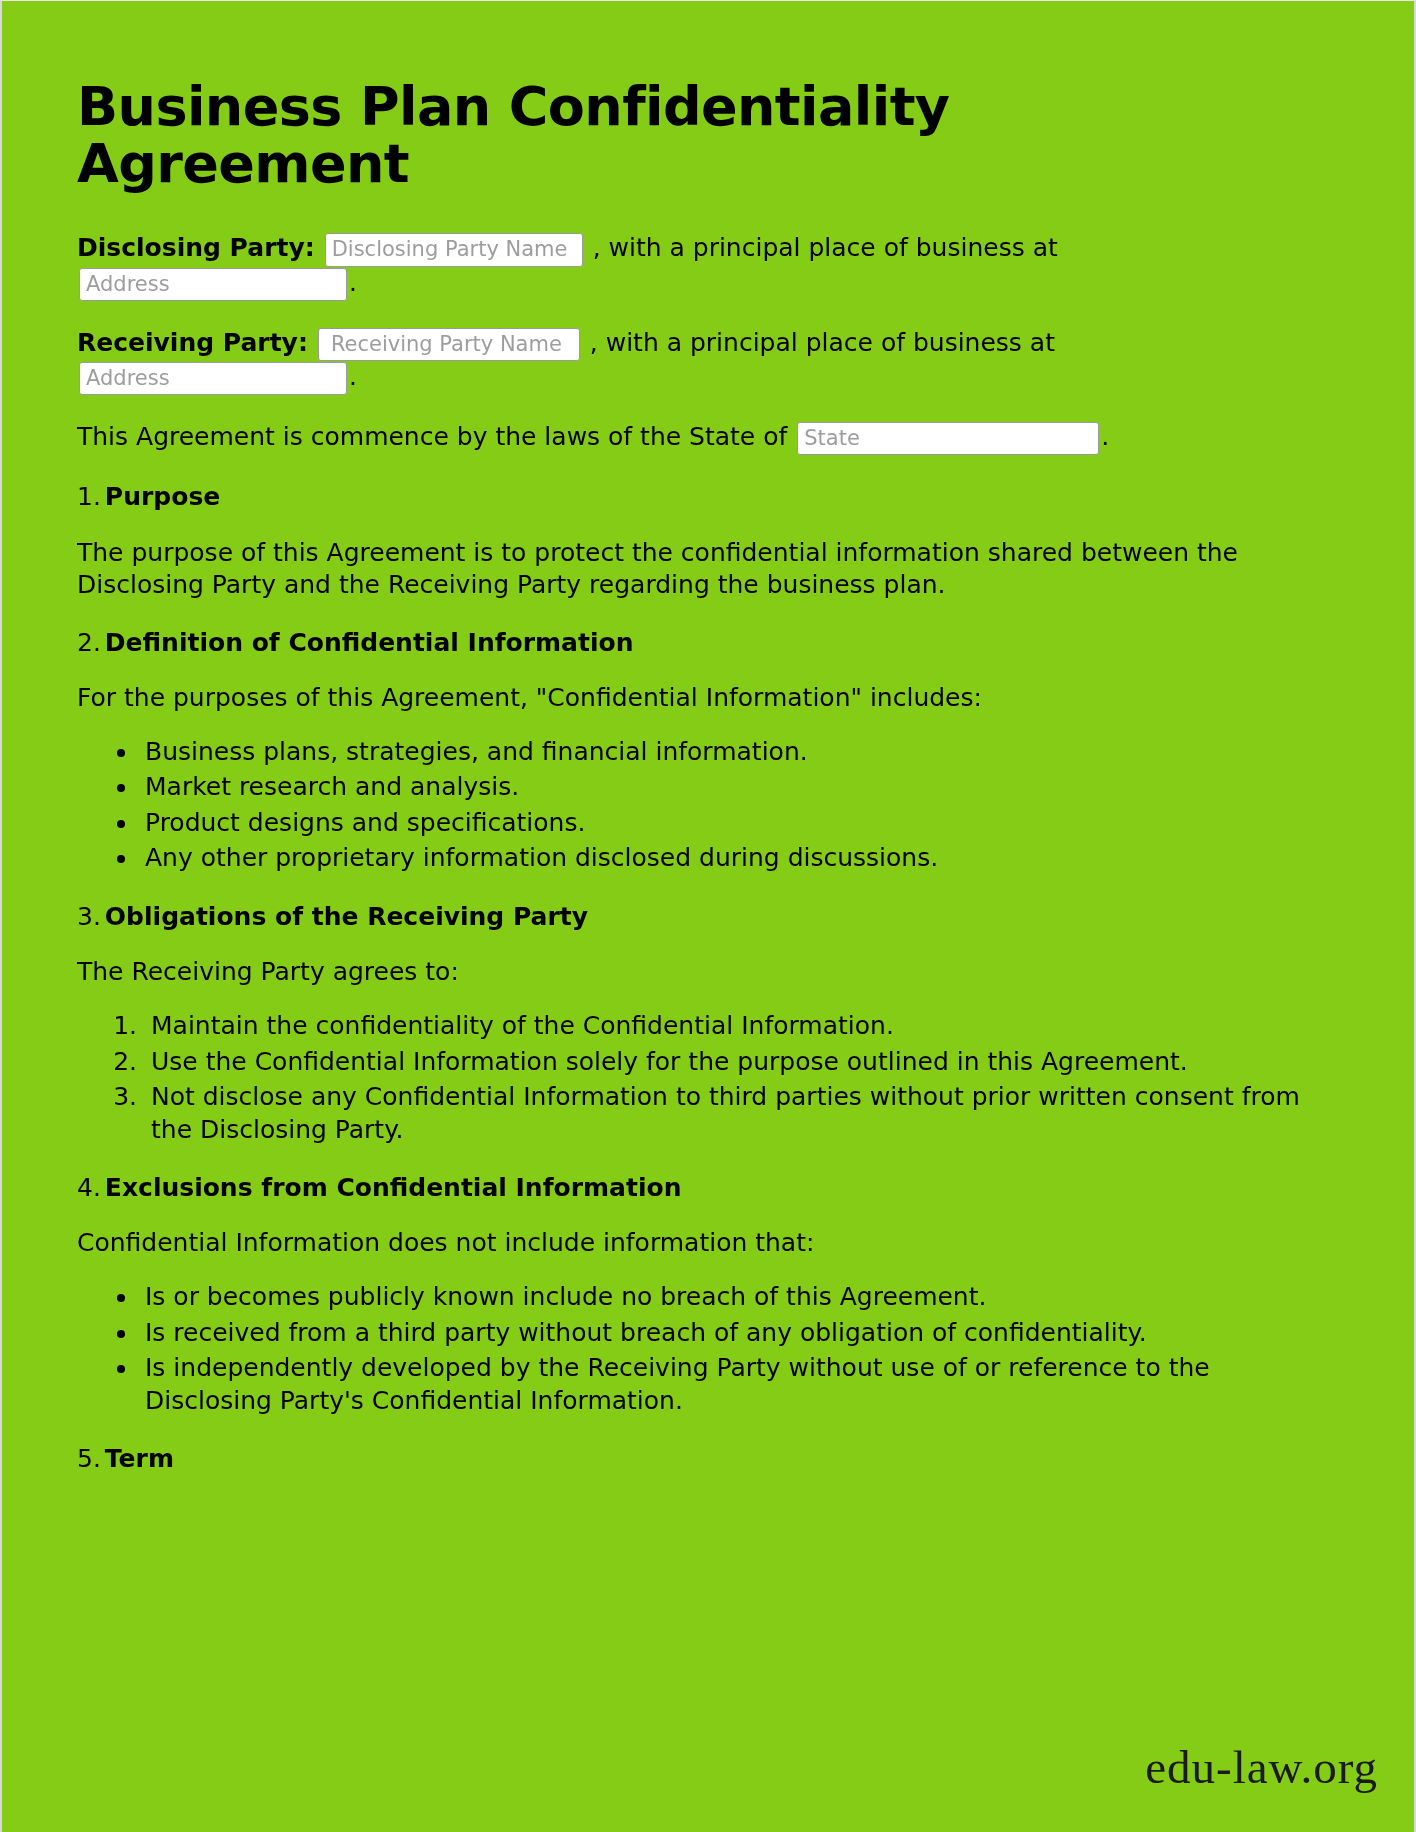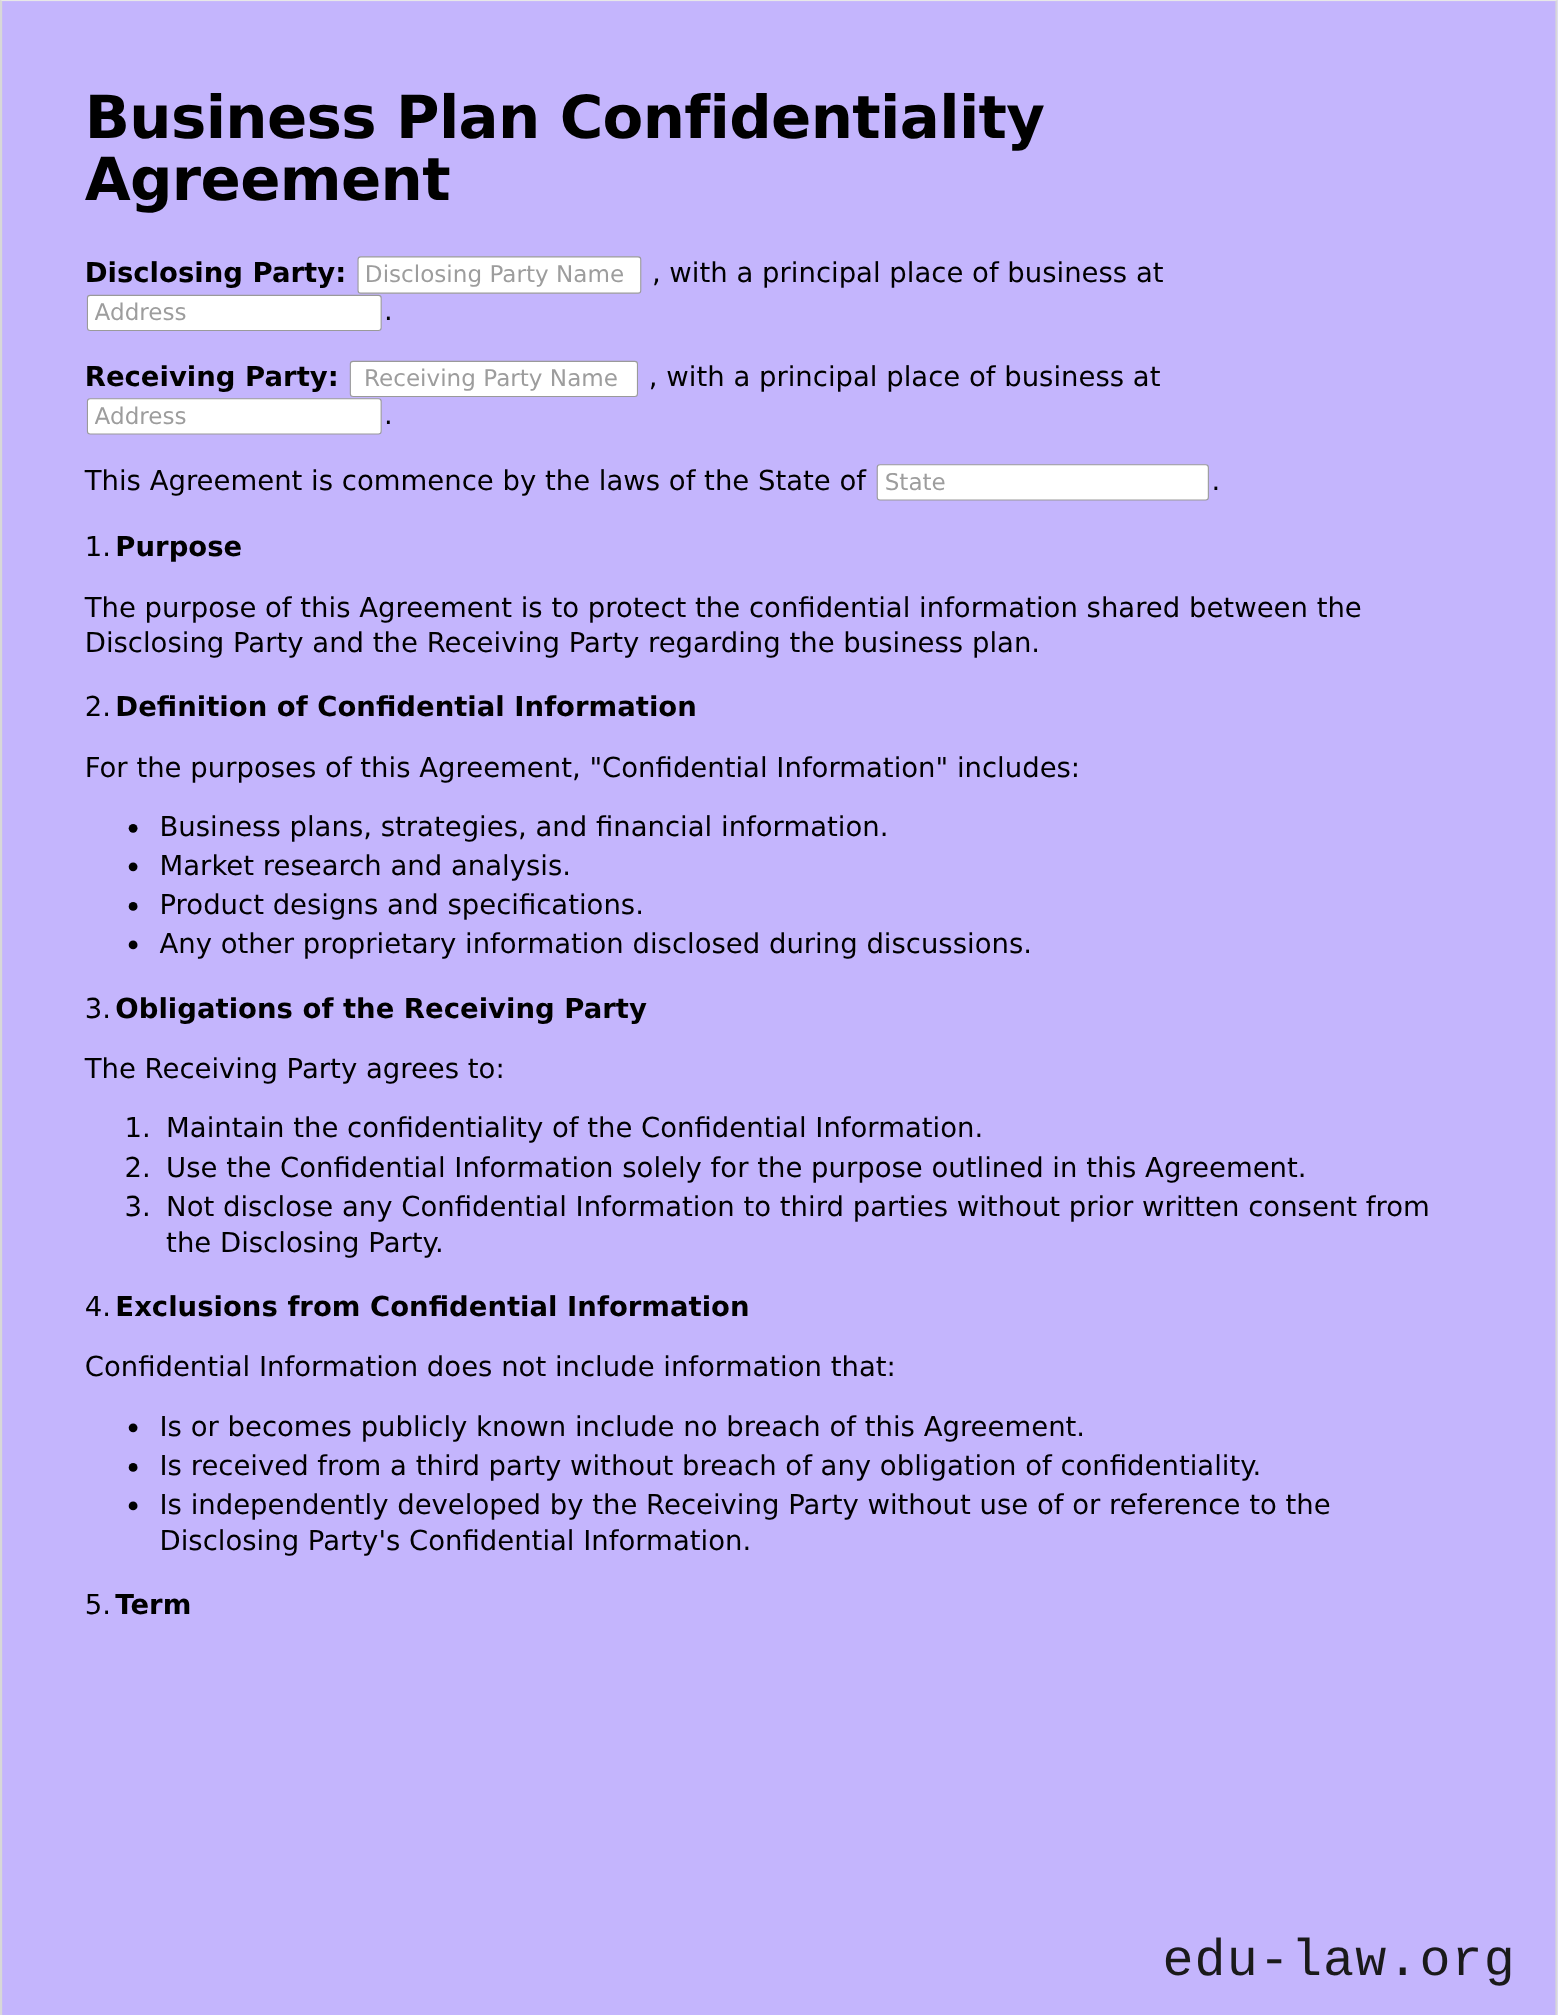--- a/index.html
+++ b/index.html
@@ -13,21 +13,21 @@
     overflow: hidden;
     font-family: "DejaVu Sans", sans-serif;
     color: #000000;
   }
 
   
   #page {
     position: relative;
     width: 1416px;
     height: 1832px;
-    background: #c4b5fd;
+    background: #84cc16;
     box-sizing: border-box;
     border-left: 2px solid #d8d8d8;
     border-right: 2px solid #d8d8d8;
     border-top: 1px solid #e8e8e8;
   }
 
   #content {
     position: absolute;
     left: 75px;
     top: 78px;
@@ -108,22 +108,22 @@
   ol.doc-list { list-style-type: decimal; padding-left: 68px; }
   ul.doc-list li, ol.doc-list li {
     margin: 0 0 3px 0;
     padding-left: 6px;
   }
 
   
   #watermark {
     position: absolute;
     right: 36px;
-    bottom: 22px;
-    font-family: Liberation Mono, monospace;
+    bottom: 38px;
+    font-family: Liberation Serif, serif;
     font-size: 47px;
     letter-spacing: 1px;
     color: #1a1a1a;
     white-space: nowrap;
   }
 </style>
 </head>
 <body>
 
 <div id="page">

